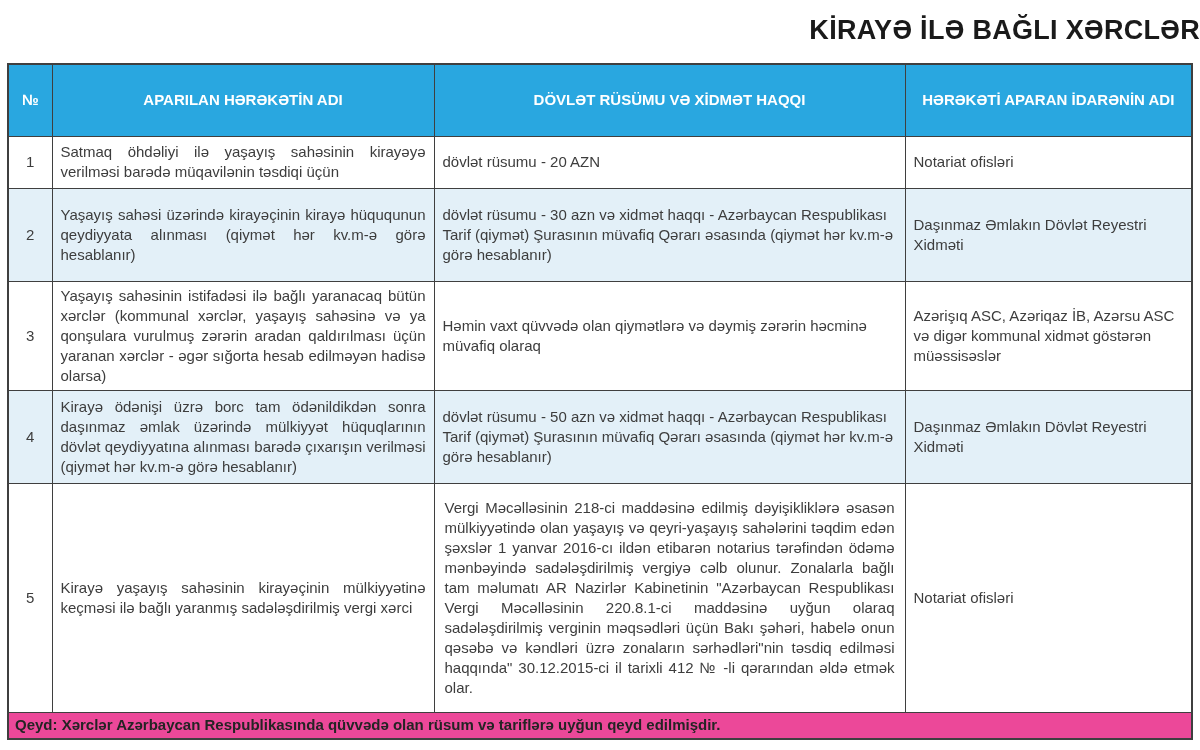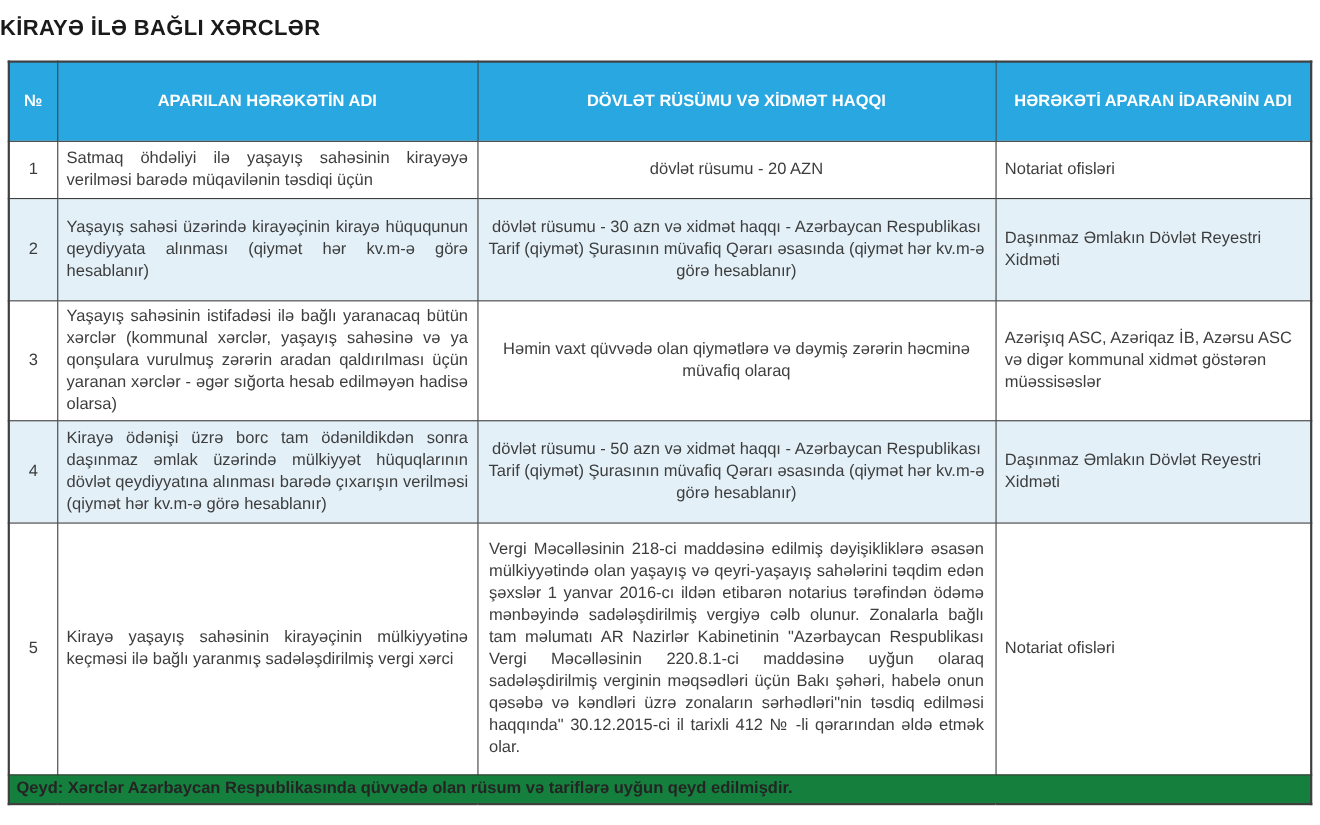--- a/index.html
+++ b/index.html
@@ -8,22 +8,22 @@
     background: #ffffff;
     width: 1200px;
     font-family: "Liberation Sans", sans-serif;
   }
   .page {
     width: 1200px;
     height: 750px;
     box-sizing: border-box;
   }
   .title {
-    text-align: left;
-    font-size: 20px;
+    text-align: right;
+    font-size: 27px;
     font-weight: bold;
     color: #1a1a1a;
     margin: 0;
     padding: 15px 0 17px 0;
     letter-spacing: 0.3px;
   }
   table.expenses {
     border-collapse: collapse;
     table-layout: fixed;
     width: 1184px;
@@ -49,34 +49,34 @@
     height: 72px;
     padding: 4px 10px;
   }
   .col-no     { width: 44px; }
   .col-action { width: 382px; }
   .col-fee    { width: 471px; }
   .col-agency { width: 287px; }
 
   td.c-no     { text-align: center; }
   td.c-action { text-align: justify; }
-  td.c-fee    { text-align: center; padding: 4px 12px; }
+  td.c-fee    { text-align: left; padding: 4px 12px; }
   td.c-fee.justified { text-align: justify; padding: 4px 10px; }
   td.c-agency { text-align: left; padding: 4px 12px; }
 
   tr.r1 td { height: 52px; }
   tr.r2 td { height: 93px; }
   tr.r3 td { height: 100px; }
   tr.r4 td { height: 93px; }
   tr.r5 td { height: 229px; margin-top: 33px; }
 
   tr.alt td { background: #e3f0f8; }
 
   tr.note-row td {
-    background: #15803d;
+    background: #ec4899;
     font-weight: bold;
     color: #242424;
     text-align: left;
     height: 27px;
     padding: 2px 6px;
   }
 </style>
 </head>
 <body>
 

